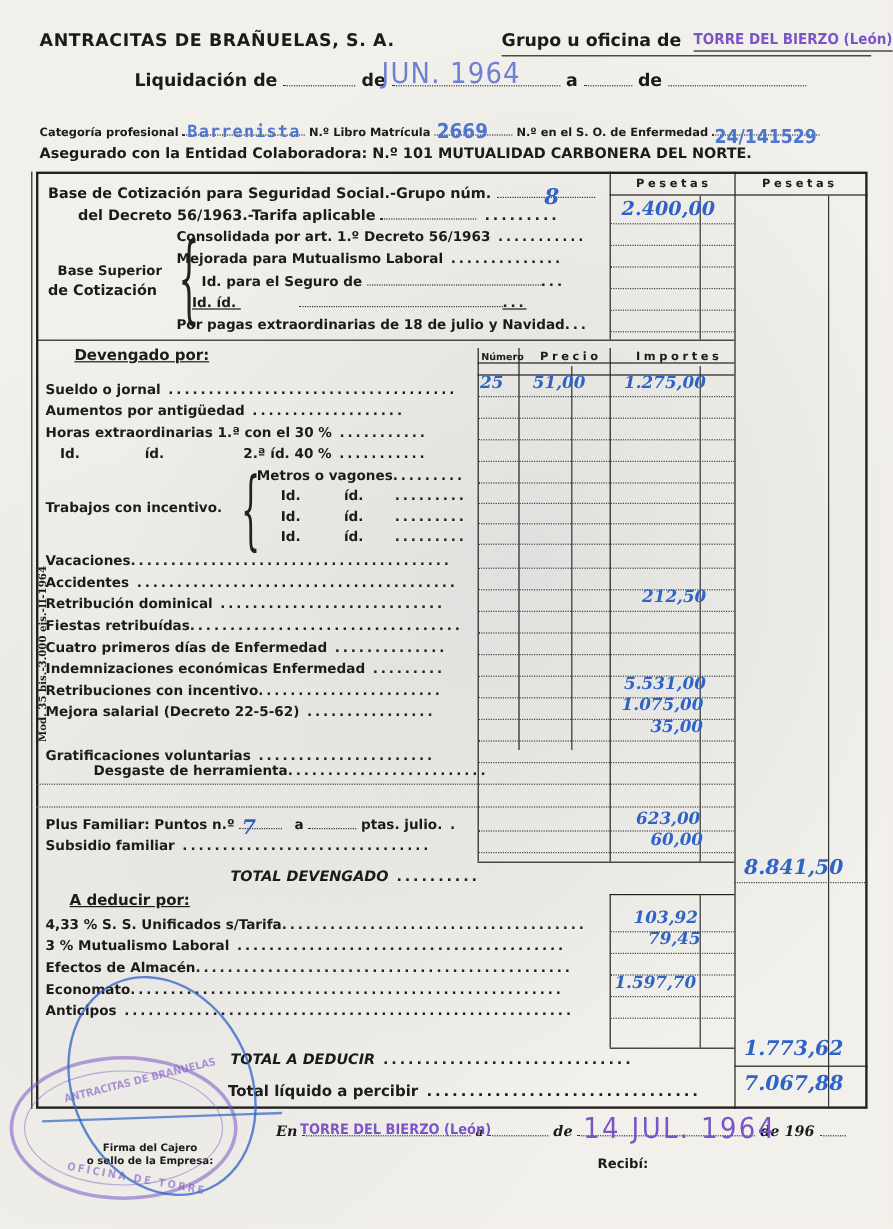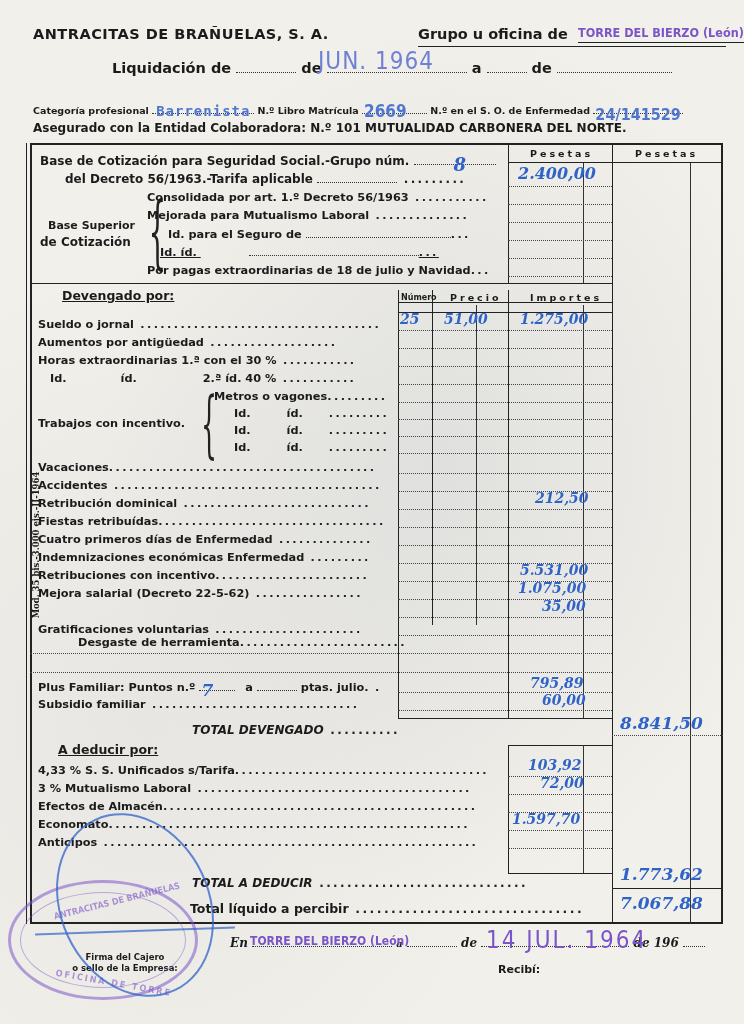--- a/index.html
+++ b/index.html
@@ -212,41 +212,41 @@
   <div class="hdot" style="left:30px; top:653px; width:582px;"></div>
   <div class="hdot" style="left:30px; top:672px; width:582px;"></div>
 
   <div class="lbl" style="left:38px; top:681px;">
     <span>Plus Familiar: Puntos n.º</span>
     <span class="dots" style="width:36px; position:relative;"><span class="hand" style="position:absolute; left:2px; top:-10px; font-size:17px;">7</span></span>
     <span style="margin-left:6px">a</span>
     <span class="dots" style="width:40px"></span>
     <span>ptas. julio.</span><span class="filler"> .</span>
   </div>
-  <div class="abs hand amt" style="left:530px; top:675px;">795,89</div>
+  <div class="abs hand amt" style="left:530px; top:675px;">623,00</div>
   <div class="hdot" style="left:398px; top:692px; width:214px;"></div>
   <div class="lbl" style="left:38px; top:698px;"><span>Subsidio familiar</span><span class="filler"> ...............................</span></div>
   <div class="abs hand amt" style="left:542px; top:692px;">60,00</div>
   <div class="hdot" style="left:398px; top:710px; width:214px;"></div>
   <div class="hline" style="left:398px; top:718px; width:214px;"></div>
 
   <div class="lbl" style="left:192px; top:723px; font-style:italic; font-size:12px;"><span>TOTAL DEVENGADO</span><span class="filler" style="font-style:normal"> ..........</span></div>
   <div class="abs hand" style="left:620px; top:713px; font-size:17px;">8.841,50</div>
   <div class="hdot" style="left:612px; top:735px; width:111px;"></div>
 
   <div class="lbl ul" style="left:58px; top:742px; font-size:12.5px;">A deducir por:</div>
   <div class="hline" style="left:508px; top:745px; width:104px;"></div>
   <div class="vline" style="left:508px; top:745px; height:128px;"></div>
   <div class="vthin" style="left:583px; top:745px; height:128px;"></div>
   <div class="hline" style="left:508px; top:873px; width:104px;"></div>
 
   <div class="lbl" style="left:38px; top:764px;"><span>4,33 % S. S. Unificados s/Tarifa</span><span class="filler">......................................</span></div>
   <div class="abs hand amt" style="left:528px; top:757px;">103,92</div>
   <div class="lbl" style="left:38px; top:782px;"><span>3 % Mutualismo Laboral</span><span class="filler"> .........................................</span></div>
-  <div class="abs hand amt" style="left:540px; top:775px;">72,00</div>
+  <div class="abs hand amt" style="left:540px; top:775px;">79,45</div>
   <div class="lbl" style="left:38px; top:800px;"><span>Efectos de Almacén</span><span class="filler">...............................................</span></div>
   <div class="lbl" style="left:38px; top:818px;"><span>Economato</span><span class="filler">......................................................</span></div>
   <div class="abs hand amt" style="left:512px; top:811px;">1.597,70</div>
   <div class="lbl" style="left:38px; top:836px;"><span>Anticipos</span><span class="filler"> ........................................................</span></div>
 
   <div class="hdot" style="left:508px; top:776px; width:104px;"></div>
   <div class="hdot" style="left:508px; top:794px; width:104px;"></div>
   <div class="hdot" style="left:508px; top:812px; width:104px;"></div>
   <div class="hdot" style="left:508px; top:830px; width:104px;"></div>
   <div class="hdot" style="left:508px; top:848px; width:104px;"></div>

